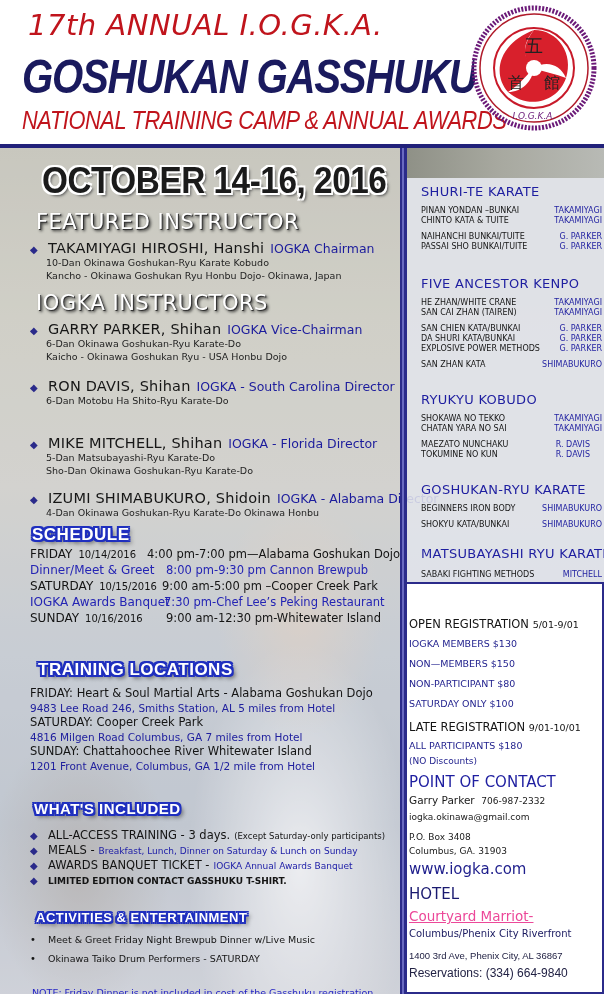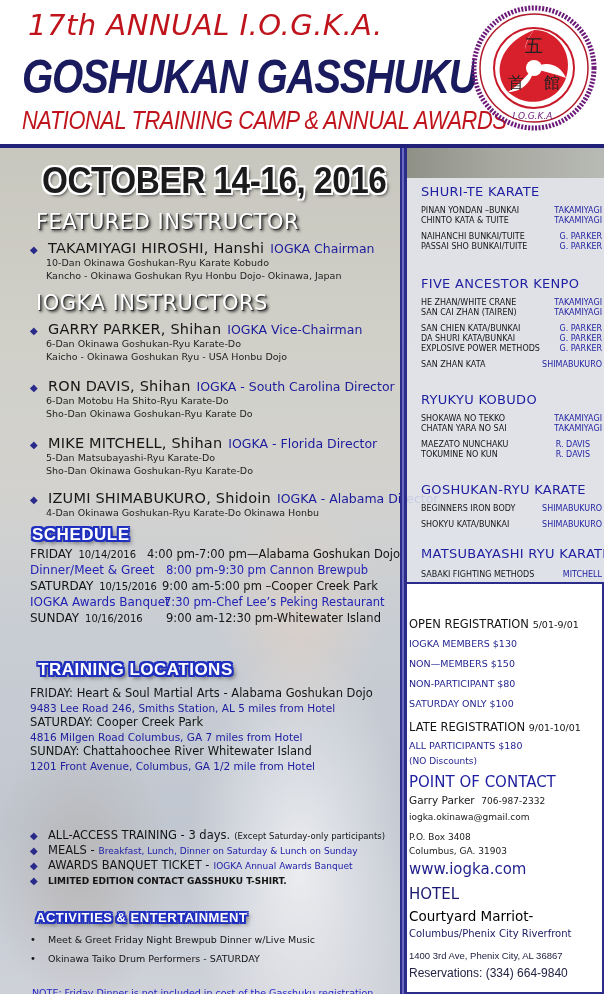--- a/index.html
+++ b/index.html
@@ -82,21 +82,21 @@
   .reg .t { position: absolute; left: 2px; white-space: nowrap; font-family: "DejaVu Sans", sans-serif; }
   .reg-h { font-size: 18px; color: #2a2ac0; letter-spacing: 0.3px; }
   .reg-sub { font-size: 11.5px; color: #141414; }
   .reg-sub span.d { font-size: 9.5px; }
   .reg-p { font-size: 9.5px; color: #1e1e8c; }
   .poc-h { font-size: 15px; color: #1e1ea0; }
   .poc-t { font-size: 10.5px; color: #1a1a1a; }
   .poc-s { font-size: 9px; color: #1a1a1a; }
   .web { font-size: 15px; color: #1e1e8c; }
   .hotel-h { font-size: 15px; color: #1a1a70; }
-  .hotel-n { font-size: 13.5px; color: #000000; }
+  .hotel-n { font-size: 13.5px; color: #ec4899; text-decoration: underline; }
   .hotel-c { font-size: 10px; color: #1a1a60; }
   .hotel-a { font-family: "Liberation Sans", sans-serif !important; font-size: 9.5px; color: #222244; }
   .hotel-r { font-family: "Liberation Sans", sans-serif !important; font-size: 12px; color: #222244; }
 </style>
 </head>
 <body>
 
 <div class="header">
   <div class="h-line1">17th ANNUAL I.O.G.K.A.</div>
   <div class="h-line2">GOSHUKAN GASSHUKU</div>
@@ -146,21 +146,20 @@
     <div class="idesc">6-Dan Okinawa Goshukan-Ryu Karate-Do</div>
     <div class="idesc">Kaicho - Okinawa Goshukan Ryu - USA Honbu Dojo</div>
   </div>
   <div class="instr" style="top:230px;">
     <div class="row">
         <span class="bullet">◆</span>
         <span class="iname">RON DAVIS, Shihan</span>
         <span class="irole">IOGKA - South Carolina Director</span>
       </div>
     <div class="idesc">6-Dan Motobu Ha Shito-Ryu Karate-Do</div>
-    <div class="idesc">Sho-Dan Okinawa Goshukan-Ryu Karate Do</div>
   </div>
   <div class="instr" style="top:287px;">
     <div class="row">
         <span class="bullet">◆</span>
         <span class="iname">MIKE MITCHELL, Shihan</span>
         <span class="irole">IOGKA - Florida Director</span>
       </div>
     <div class="idesc">5-Dan Matsubayashi-Ryu Karate-Do</div>
     <div class="idesc">Sho-Dan Okinawa Goshukan-Ryu Karate-Do</div>
   </div>
@@ -200,20 +199,21 @@
   <div class="sect-blue" style="left:38px; top:512px; font-size:17px;">TRAINING LOCATIONS</div>
   <div class="loc">
     <div class="l lh">FRIDAY:  Heart &amp; Soul Martial Arts - Alabama Goshukan Dojo</div>
     <div class="l la">9483 Lee Road 246, Smiths Station, AL    5 miles from Hotel</div>
     <div class="l lh">SATURDAY:  Cooper Creek Park</div>
     <div class="l la">4816 Milgen Road Columbus, GA     7 miles from Hotel</div>
     <div class="l lh">SUNDAY:  Chattahoochee River Whitewater Island</div>
     <div class="l la">1201 Front Avenue, Columbus, GA 1/2 mile from Hotel</div>
   </div>
 
+  <div class="sect-blue" style="left:34px; top:652px; font-size:15px;">WHAT'S INCLUDED</div>
   <div class="inc">
     <div class="r">
         <span class="bullet">◆</span>
         <span class="big">ALL-ACCESS TRAINING - 3 days.</span>
         <span class="sm">(Except Saturday-only participants)</span>
       </div>
     <div class="r">
         <span class="bullet">◆</span>
         <span class="big">MEALS -</span>
         <span class="smb">Breakfast, Lunch, Dinner on Saturday &amp; Lunch on Sunday</span>

